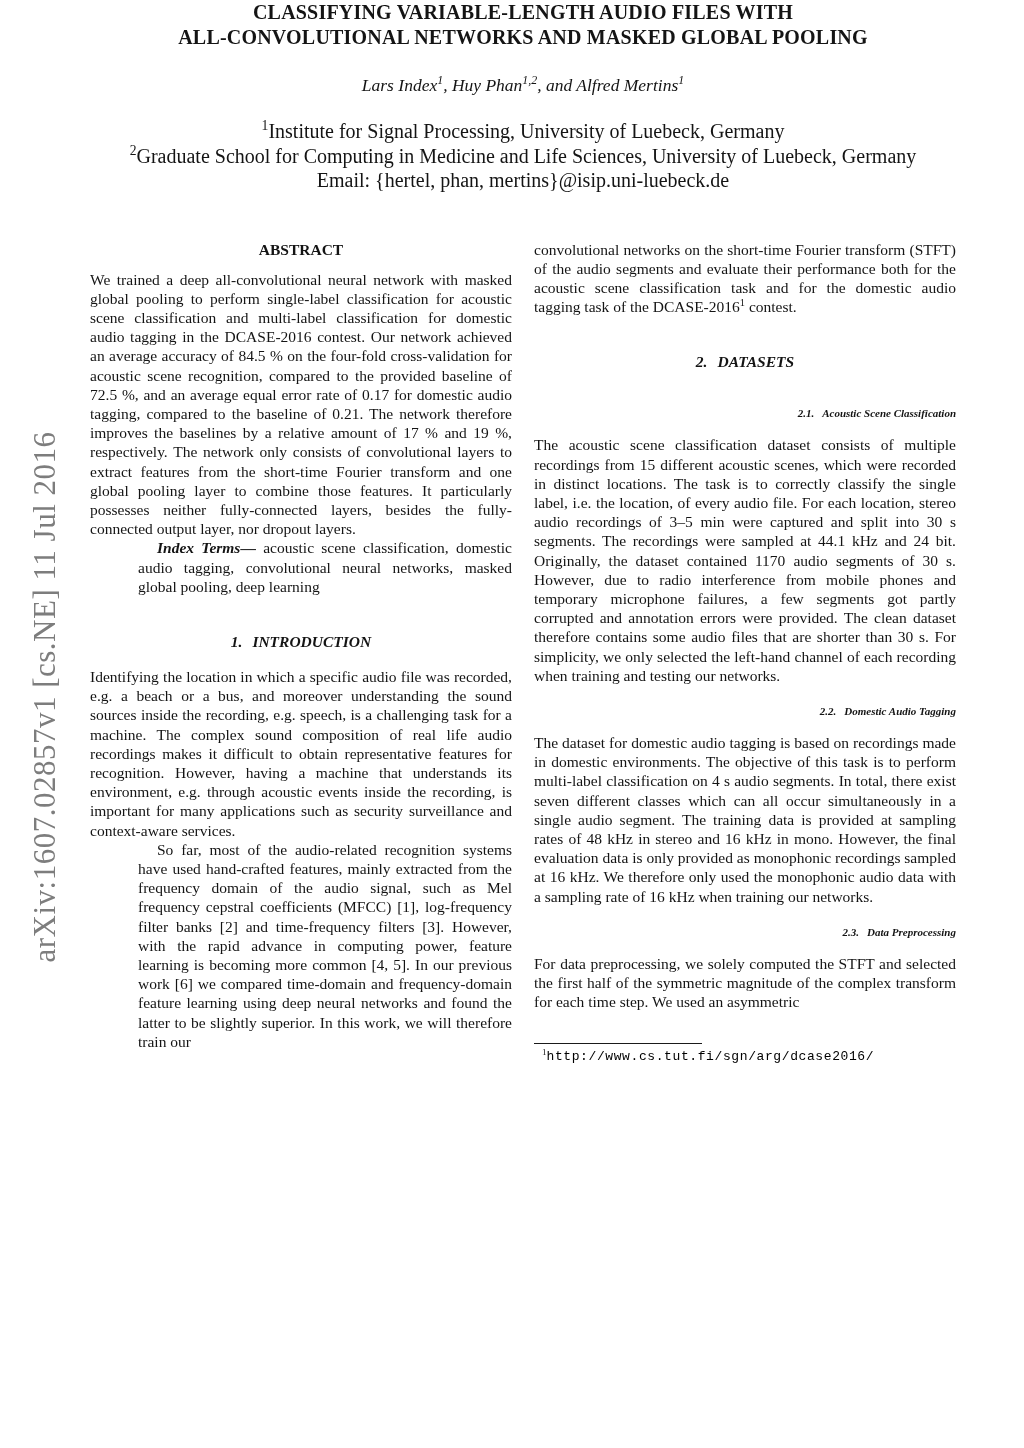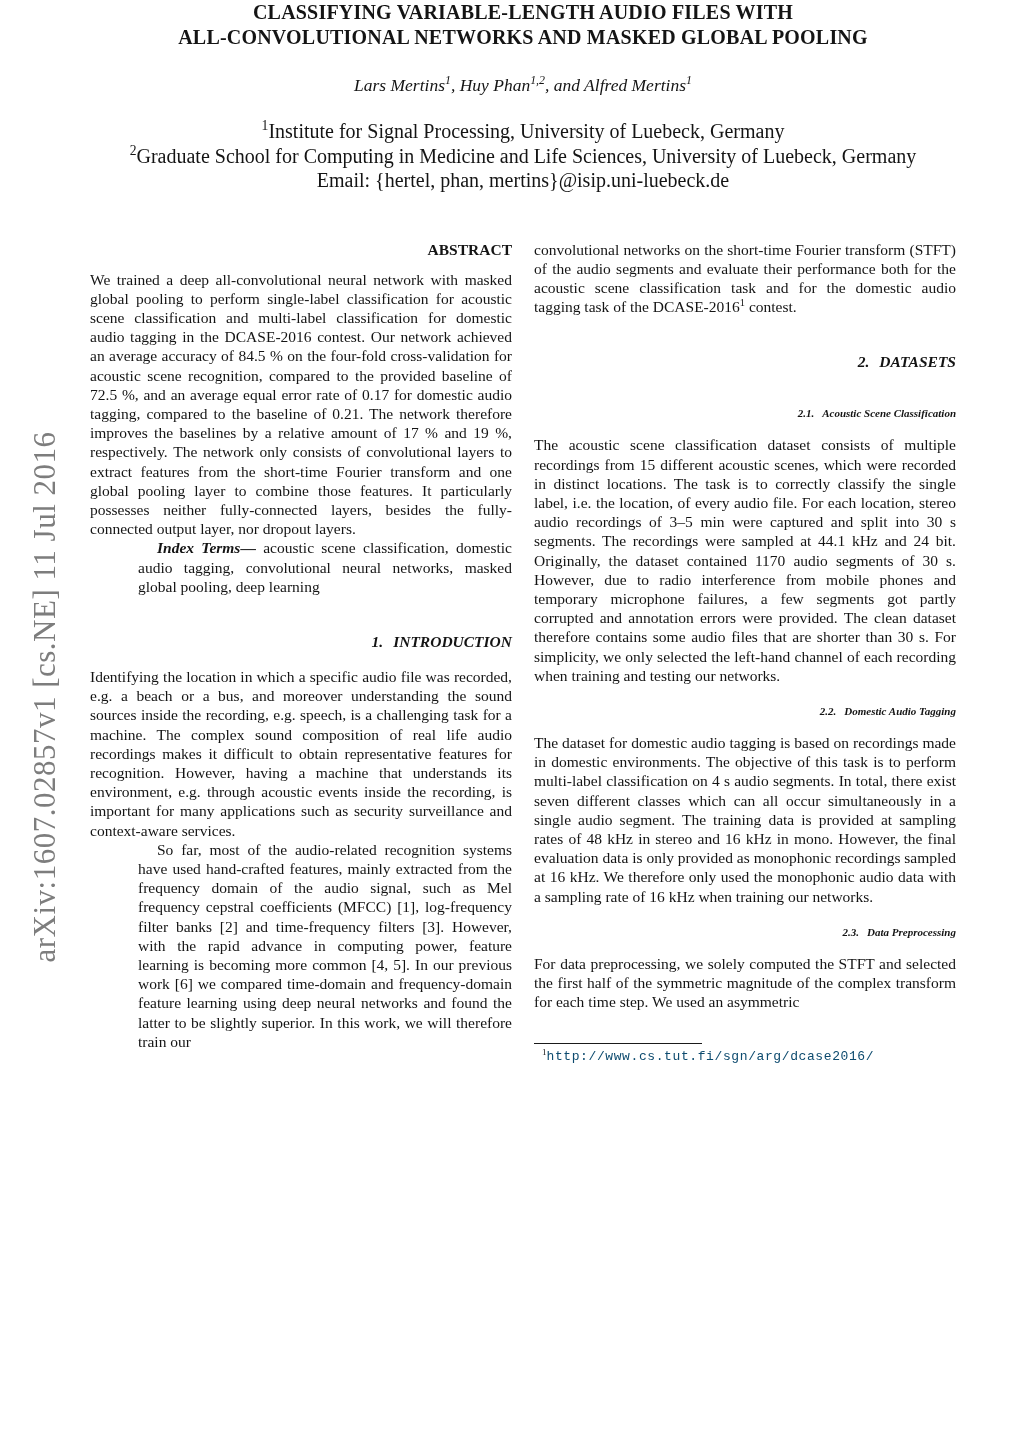--- a/index.html
+++ b/index.html
@@ -50,21 +50,21 @@
     line-height: 19.2px;
     text-align: justify;
     text-justify: inter-word;
   }
   .indent { text-indent: 19px; margin-left: 48px; }
   .sec-heading {
     margin: 0 0 11px 0;
     font-size: 15.5px;
     line-height: 19px;
     font-weight: bold;
-    text-align: right;
+    text-align: center;
   }
   .sec-heading.spaced { margin-top: 36px; margin-bottom: 16px; font-style: italic; }
   .subsec-heading {
     margin: 17px 0 12px 0;
     font-size: 11px;
     line-height: 19px;
     font-weight: bold;
     text-align: right;
     font-style: italic;
   }
@@ -72,39 +72,39 @@
   .hgap-sm { display: inline-block; width: 8px; }
   .index-label { font-weight: bold; font-style: italic; }
   .footnote { margin-top: auto; }
   .footnote-rule { width: 168px; border-top: 1.6px solid #1a1a1a; margin-bottom: 5px; }
   .footnote-text { font-size: 12px; line-height: 15px; padding-left: 8px; }
   .footnote-text sup { font-size: 9px; }
   .mono {
     font-family: "Liberation Mono", monospace;
     font-size: 13px;
     letter-spacing: 0.6px;
-    color: #0c4a6e;
+    color: #000000;
     text-decoration: none;
   }
 </style>
 </head>
 <body>
 
 <div class="page">
 
   <div class="watermark">arXiv:1607.02857v1  [cs.NE]  11 Jul 2016</div>
 
   <div class="content">
 
     <header class="title-block">
       <div class="title">
         <div>CLASSIFYING VARIABLE-LENGTH AUDIO FILES WITH</div>
         <div>ALL-CONVOLUTIONAL NETWORKS AND MASKED GLOBAL POOLING</div>
       </div>
-      <div class="authors"><span>Lars Mertins</span><sup>1</sup><span>, </span><span>Huy Phan</span><sup>1,2</sup><span>, and </span><span>Alfred Mertins</span><sup>1</sup></div>
+      <div class="authors"><span>Lars Index</span><sup>1</sup><span>, </span><span>Huy Phan</span><sup>1,2</sup><span>, and </span><span>Alfred Mertins</span><sup>1</sup></div>
       <div class="affiliations">
         <div><sup>1</sup><span>Institute for Signal Processing, University of Luebeck, Germany</span></div>
         <div><sup>2</sup><span>Graduate School for Computing in Medicine and Life Sciences, University of Luebeck, Germany</span></div>
         <div>Email: {hertel, phan, mertins}@isip.uni-luebeck.de</div>
       </div>
     </header>
 
     <div class="columns">
 
       <section class="col left">

